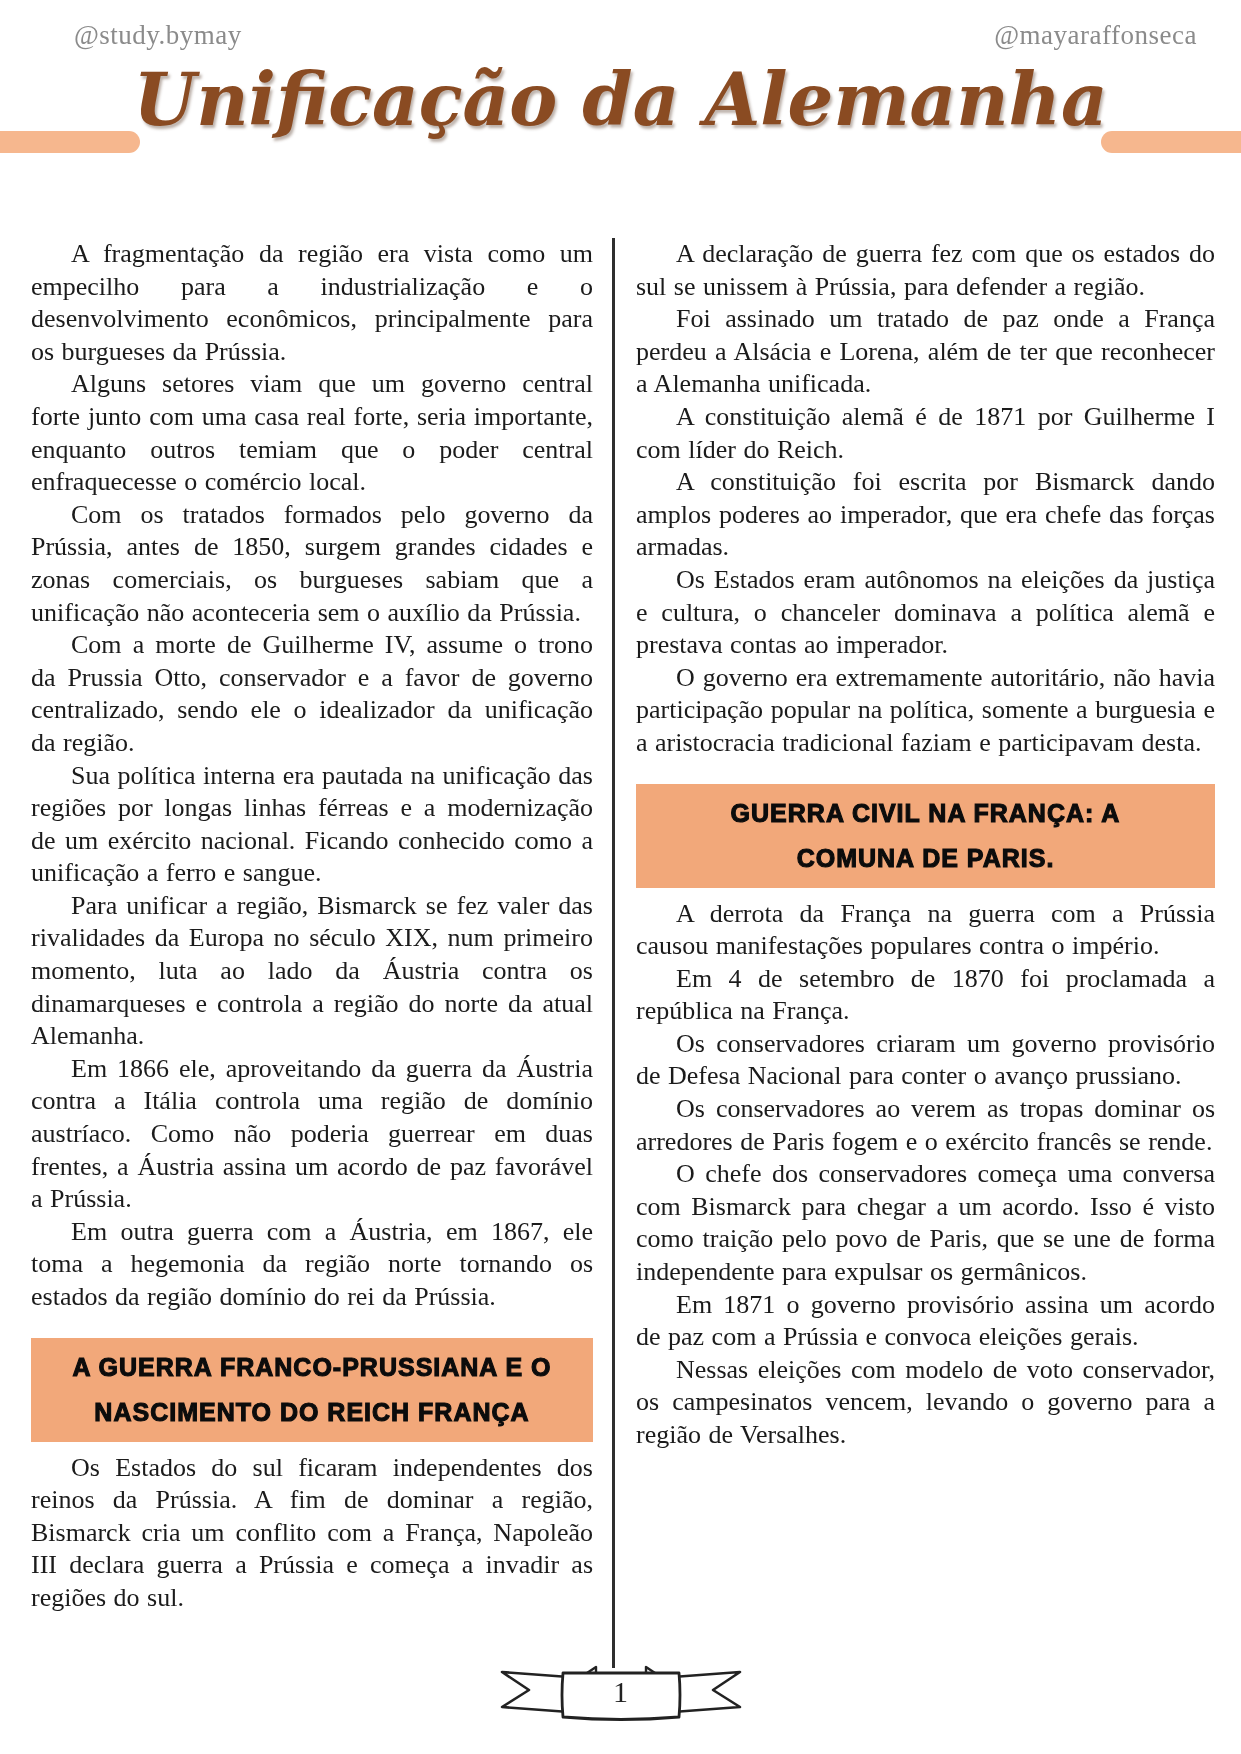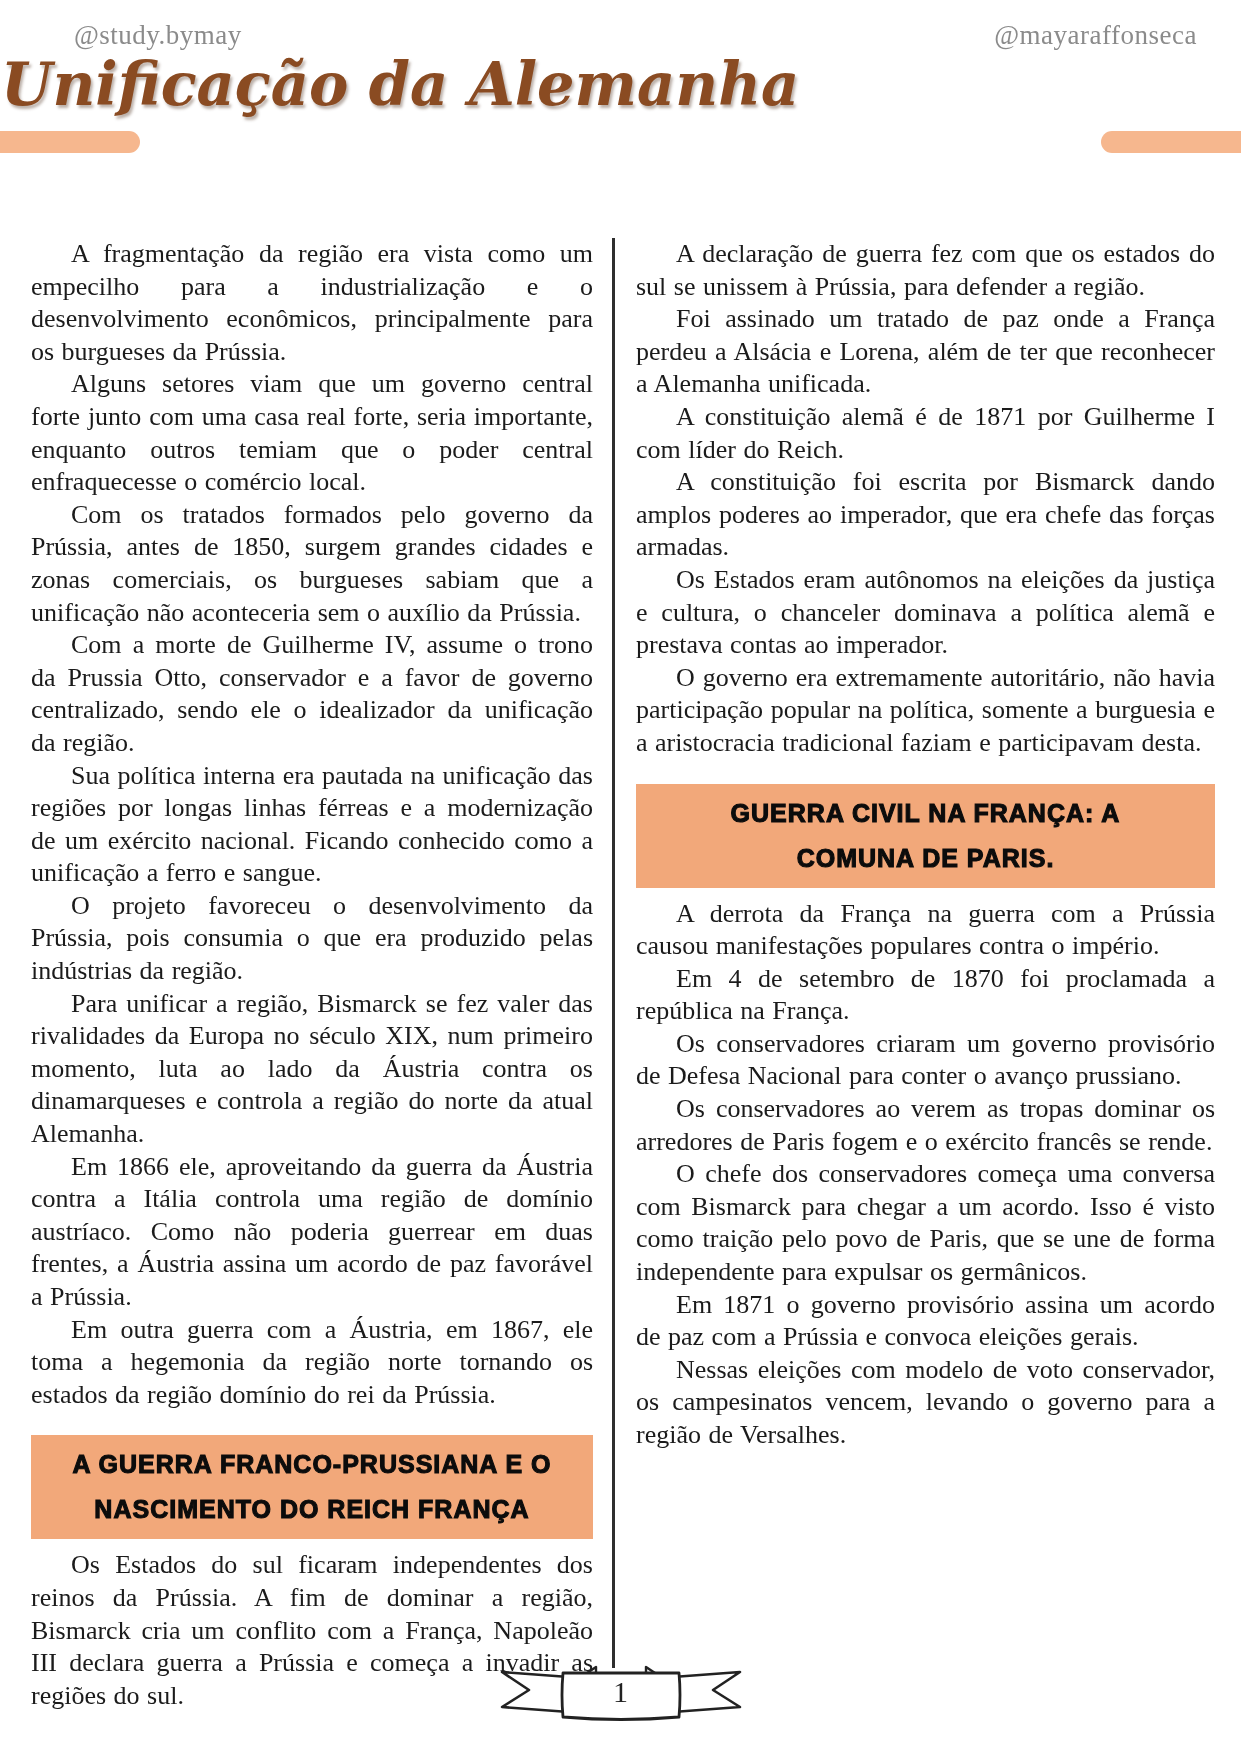--- a/index.html
+++ b/index.html
@@ -31,25 +31,26 @@
   .handle-right{right:44px;top:20px;}
 
   .title-banner{position:absolute;left:0;top:0;width:100%;height:200px;}
   .title-bar{
     position:absolute;top:131px;height:22px;width:140px;
     background:var(--accent-bar);
   }
   .title-bar-left{left:0;border-radius:0 11px 11px 0;}
   .title-bar-right{right:0;border-radius:11px 0 0 11px;}
   .page-title{
-    position:absolute;left:0;right:0;top:52px;margin:1px;
+    position:absolute;left:0;right:0;top:52px;margin:8px;
+    text-align:center;
     font-family:"DejaVu Serif", serif;
     font-style:italic;
     font-weight:700;
-    font-size:59px;
+    font-size:72px;
     line-height:1.1;
     color:var(--title-brown);
     text-shadow:2px 3px 3px rgba(60,30,10,0.35);
     white-space:nowrap;
   }
 
   .columns{
     position:absolute;
     left:31px;right:26px;top:238px;
     display:flex;
@@ -117,21 +118,20 @@
   </div>
 
   <div class="columns">
 
     <div class="col col-left">
       <p>A fragmentação da região era vista como um empecilho para a industrialização e o desenvolvimento econômicos, principalmente para os burgueses da Prússia.</p>
       <p>Alguns setores viam que um governo central forte junto com uma casa real forte, seria importante, enquanto outros temiam que o poder central enfraquecesse o comércio local.</p>
       <p>Com os tratados formados pelo governo da Prússia, antes de 1850, surgem grandes cidades e zonas comerciais, os burgueses sabiam que a unificação não aconteceria sem o auxílio da Prússia.</p>
       <p>Com a morte de Guilherme IV, assume o trono da Prussia Otto, conservador e a favor de governo centralizado, sendo ele o idealizador da unificação da região.</p>
       <p>Sua política interna era pautada na unificação das regiões por longas linhas férreas e a modernização de um exército nacional. Ficando conhecido como a unificação a ferro e sangue.</p>
-      <p>O projeto favoreceu o desenvolvimento da Prússia, pois consumia o que era produzido pelas indústrias da região.</p>
       <p>Para unificar a região, Bismarck se fez valer das rivalidades da Europa no século XIX, num primeiro momento, luta ao lado da Áustria contra os dinamarqueses e controla a região do norte da atual Alemanha.</p>
       <p>Em 1866 ele, aproveitando da guerra da Áustria contra a Itália controla uma região de domínio austríaco. Como não poderia guerrear em duas frentes, a Áustria assina um acordo de paz favorável a Prússia.</p>
       <p>Em outra guerra com a Áustria, em 1867, ele toma a hegemonia da região norte tornando os estados da região domínio do rei da Prússia.</p>
       <h2 class="section-header">
         <span>A GUERRA FRANCO-PRUSSIANA E O</span>
         <span>NASCIMENTO DO REICH FRANÇA</span>
       </h2>
       <p>Os Estados do sul ficaram independentes dos reinos da Prússia. A fim de dominar a região, Bismarck cria um conflito com a França, Napoleão III declara guerra a Prússia e começa a invadir as regiões do sul.</p>
     </div>
 

